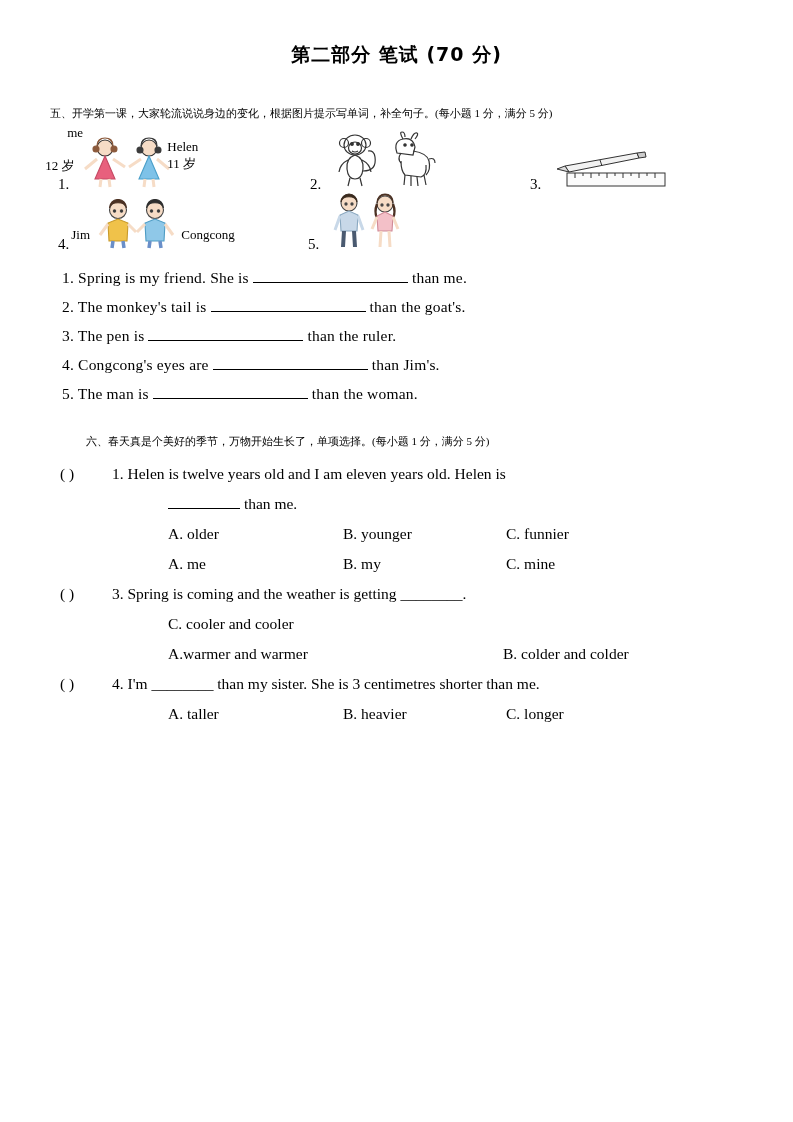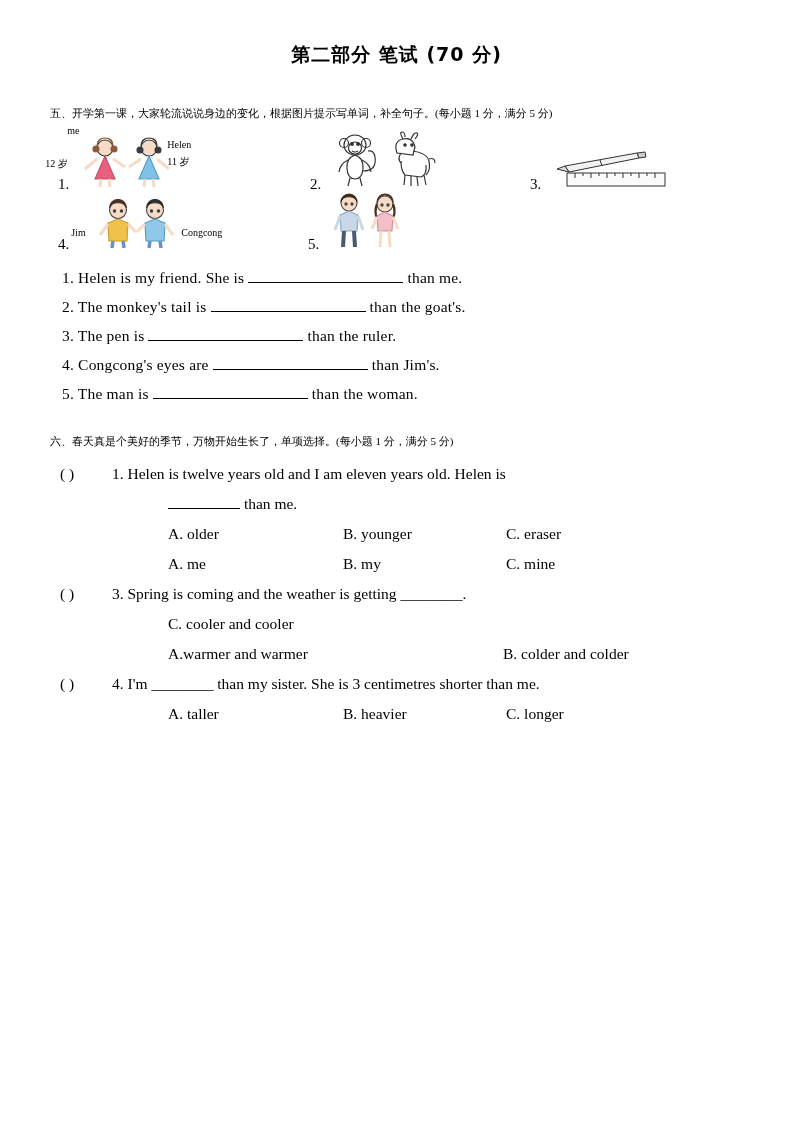--- a/index.html
+++ b/index.html
@@ -34,20 +34,21 @@
   .section-head {
     font-size: 11px;
     line-height: 35px;
     margin-top: 28px;
     text-align: justify;
     text-justify: inter-ideograph;
     font-family: "Liberation Serif", serif;
   }
   .section-head.six {
     margin-top: 16px;
+    margin-left: 36px;
   }
   
   .pic-row {
     position: relative;
     height: 62px;
   }
   .pic-row.row2 {
     height: 60px;
   }
   .pic-item {
@@ -59,21 +60,21 @@
     display: inline-block;
     vertical-align: bottom;
   }
   .art {
     display: inline-block;
     vertical-align: bottom;
     position: relative;
   }
   .lbl {
     position: absolute;
-    font-size: 10px;
+    font-size: 13px;
     font-family: "Liberation Serif", serif;
     white-space: nowrap;
   }
   
   .sent {
     font-size: 15.5px;
     line-height: 29px;
     padding-left: 12px;
     font-family: "Liberation Serif", serif;
     letter-spacing: 0.2px;
@@ -264,21 +265,21 @@
             <path d="M58 38 L57 54 M66 38 L67 54" stroke="#f6dcc6" stroke-width="3"></path>
           </g>
         </svg>
       </span>
     </div>
   </div>
 
   <div style="margin-top:10px;">
     <div class="sent">
       <span>1.</span>
-      <span>Helen is my friend. She is</span>
+      <span>Spring is my friend. She is</span>
       <span class="blank" style="width:155px"></span>
       <span>than me.</span>
     </div>
     <div class="sent">
       <span>2.</span>
       <span>The monkey's tail is</span>
       <span class="blank" style="width:155px"></span>
       <span>than the goat's.</span>
     </div>
     <div class="sent">
@@ -306,21 +307,21 @@
   <div>
     <div class="mc-q">
       <span class="paren">(        )</span><span>1.</span>
       <span>Helen is twelve years old and I am eleven years old. Helen is</span>
     </div>
     <div class="mc-cont">
       <span class="u" style="width:72px"></span>
       <span>than me.</span>
     </div>
     <div class="opts">
-      <span class="opt a">A. older</span><span class="opt b">B. younger</span><span class="opt">C. eraser</span>
+      <span class="opt a">A. older</span><span class="opt b">B. younger</span><span class="opt">C. funnier</span>
     </div>
   </div>
 
   <div>
     <div class="opts">
       <span class="opt a">A. me</span><span class="opt b">B. my</span><span class="opt">C. mine</span>
     </div>
   </div>
 
   <div>

